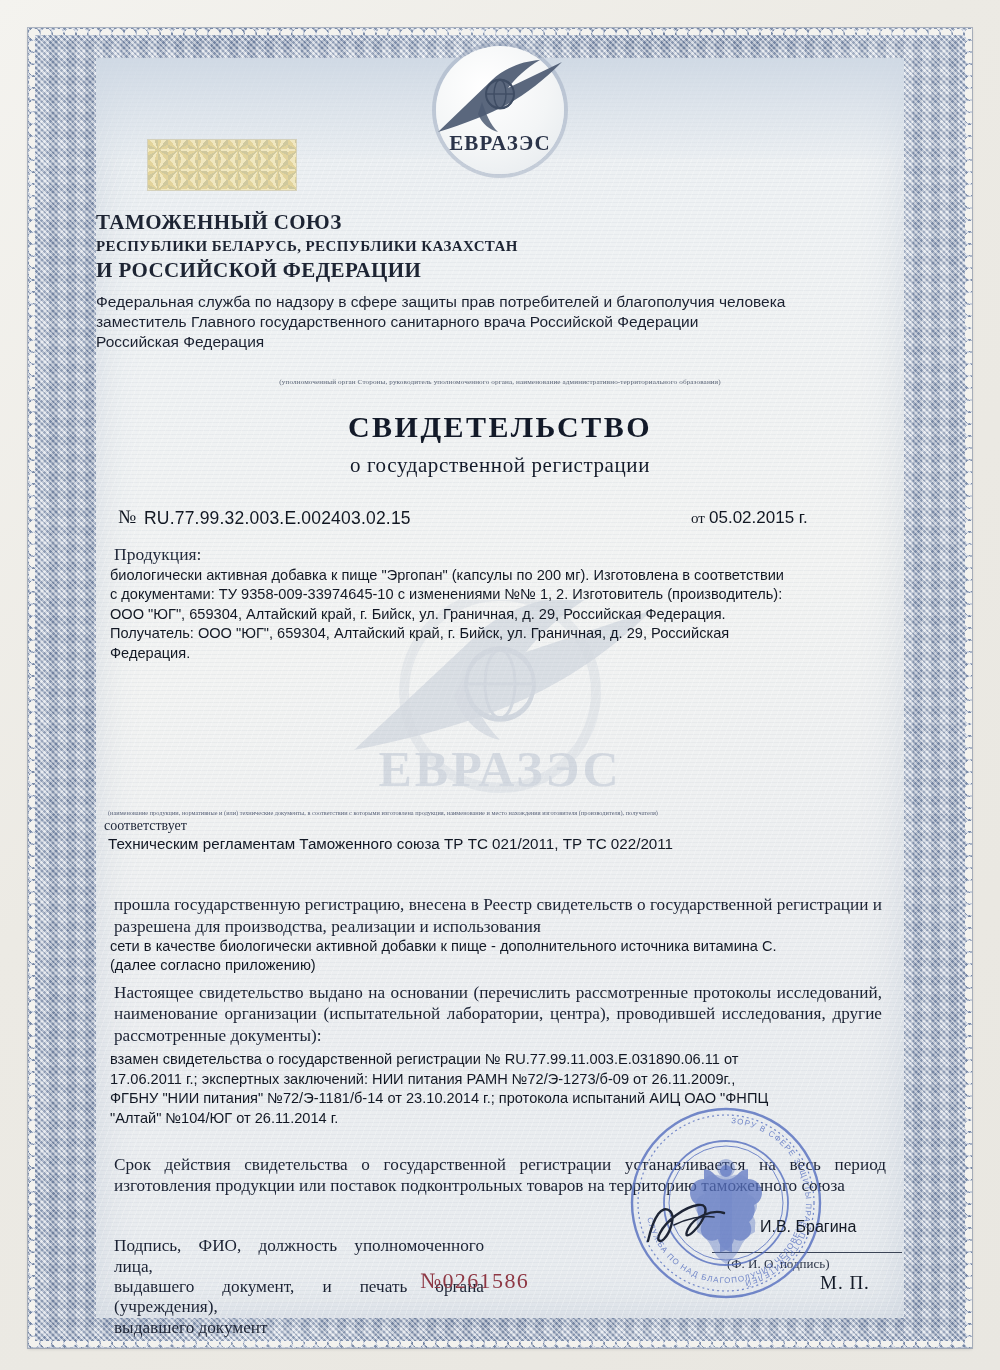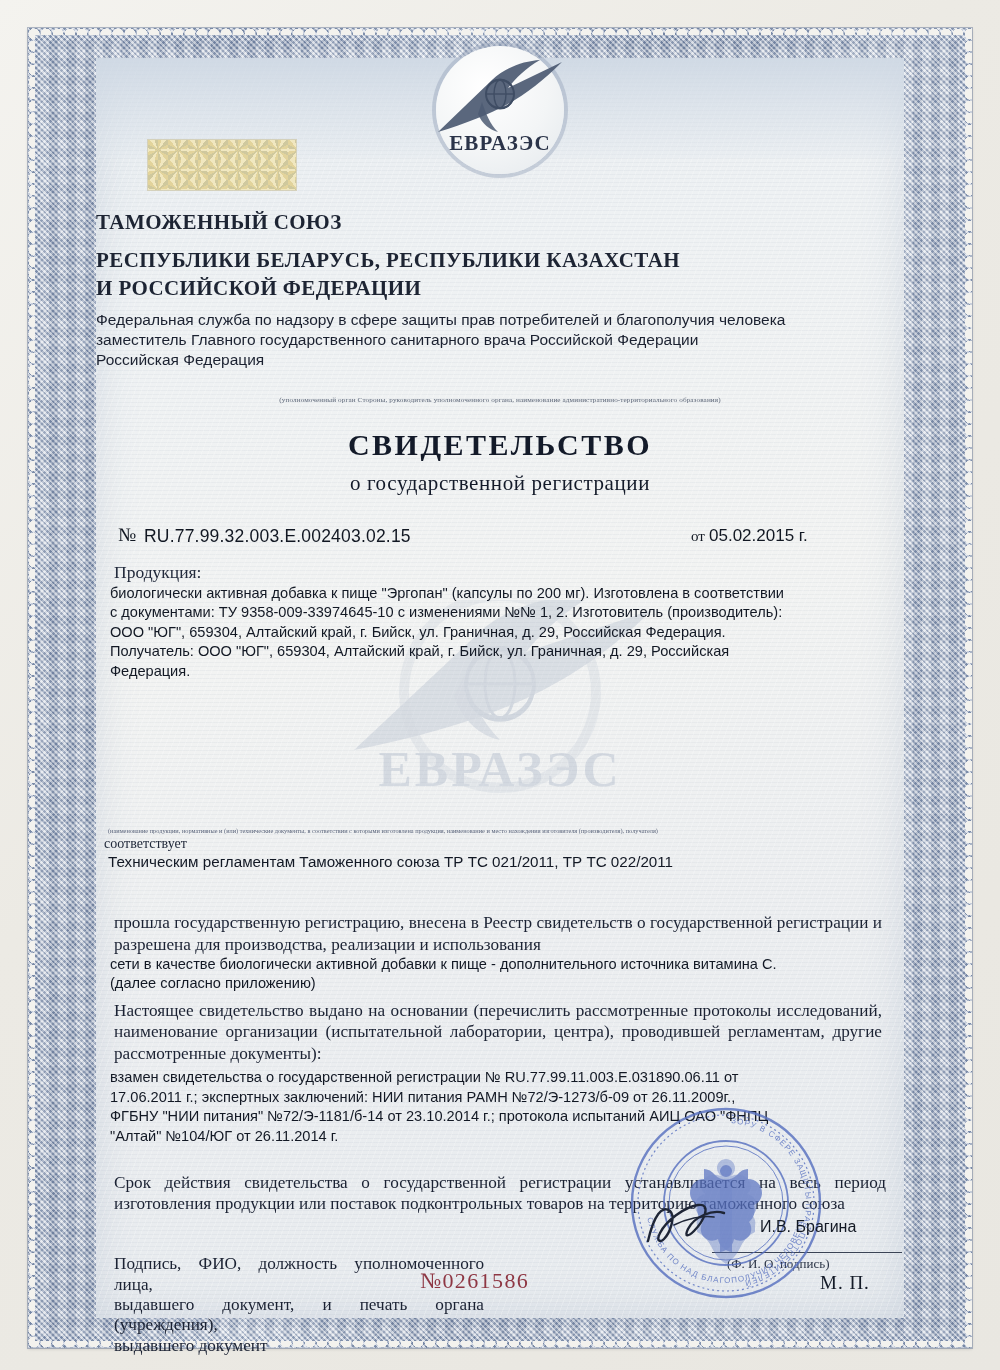--- a/index.html
+++ b/index.html
@@ -96,21 +96,21 @@
     width:372px;height:210px;opacity:.30;z-index:2;pointer-events:none;
   }
   
   .content{position:absolute;left:96px;top:58px;right:96px;bottom:52px;z-index:5;}
   .hdr{
     color:#1d2433;
     font-family:"Liberation Serif",serif;font-weight:bold;
     letter-spacing:.4px;
   }
   .hdr-l1{font-size:21px;margin-top:152px;}
-  .hdr-l2{font-size:21px;margin-top:13px;}
+  .hdr-l2{font-size:15px;margin-top:3px;}
   .hdr-l3{font-size:21px;margin-top:3px;}
   .sub{
     text-align:left;color:#1b2130;
     font-family:"Liberation Sans",sans-serif;font-size:15.5px;line-height:20px;
     margin-top:9px;
   }
   .fineprint{
     text-align:center;color:#5a6476;
     font-family:"Liberation Serif",serif;
     font-size:7.2px;letter-spacing:.1px;margin-top:26px;
@@ -259,21 +259,21 @@
 
     <div class="fineprint2" style="margin-top:146px">(наименование продукции, нормативные и (или) технические документы, в соответствии с которыми изготовлена продукция, наименование и место нахождения изготовителя (производителя), получателя)</div>
 
     <div class="sootv">соответствует</div>
     <div class="trreg">Техническим регламентам Таможенного союза ТР ТС 021/2011, ТР ТС 022/2011</div>
 
     <div class="body-serif" style="margin-top:42px">прошла государственную регистрацию, внесена в Реестр свидетельств о государственной регистрации и разрешена для производства, реализации и использования</div>
     <div class="body-sans">сети в качестве биологически активной добавки к пище - дополнительного источника витамина С.</div>
     <div class="body-sans">(далее согласно приложению)</div>
 
-    <div class="body-serif" style="margin-top:6px">Настоящее свидетельство выдано на основании (перечислить рассмотренные протоколы исследований, наименование организации (испытательной лаборатории, центра), проводившей регламентам, другие рассмотренные документы):</div>
+    <div class="body-serif" style="margin-top:6px">Настоящее свидетельство выдано на основании (перечислить рассмотренные протоколы исследований, наименование организации (испытательной лаборатории, центра), проводившей исследования, другие рассмотренные документы):</div>
     <div class="body-sans" style="margin-top:4px">взамен свидетельства о государственной регистрации № RU.77.99.11.003.Е.031890.06.11 от</div>
     <div class="body-sans">17.06.2011 г.; экспертных заключений: НИИ питания РАМН №72/Э-1273/б-09 от 26.11.2009г.,</div>
     <div class="body-sans">ФГБНУ "НИИ питания" №72/Э-1181/б-14 от 23.10.2014 г.; протокола испытаний АИЦ ОАО "ФНПЦ</div>
     <div class="body-sans">"Алтай" №104/ЮГ от 26.11.2014 г.</div>
 
     <div class="body-serif" style="margin-top:26px;margin-right:18px">Срок действия свидетельства о государственной регистрации устанавливается на весь период изготовления продукции или поставок подконтрольных товаров на территорию таможенного союза</div>
 
     <div class="body-serif" style="margin-top:38px;line-height:21px;margin-right:420px">Подпись, ФИО, должность уполномоченного лица,</div>
     <div class="body-serif" style="margin-top:0;line-height:20px;margin-right:420px">выдавшего документ, и печать органа (учреждения),</div>
     <div class="body-serif" style="margin-top:0;line-height:21px;margin-right:420px">выдавшего документ</div>

